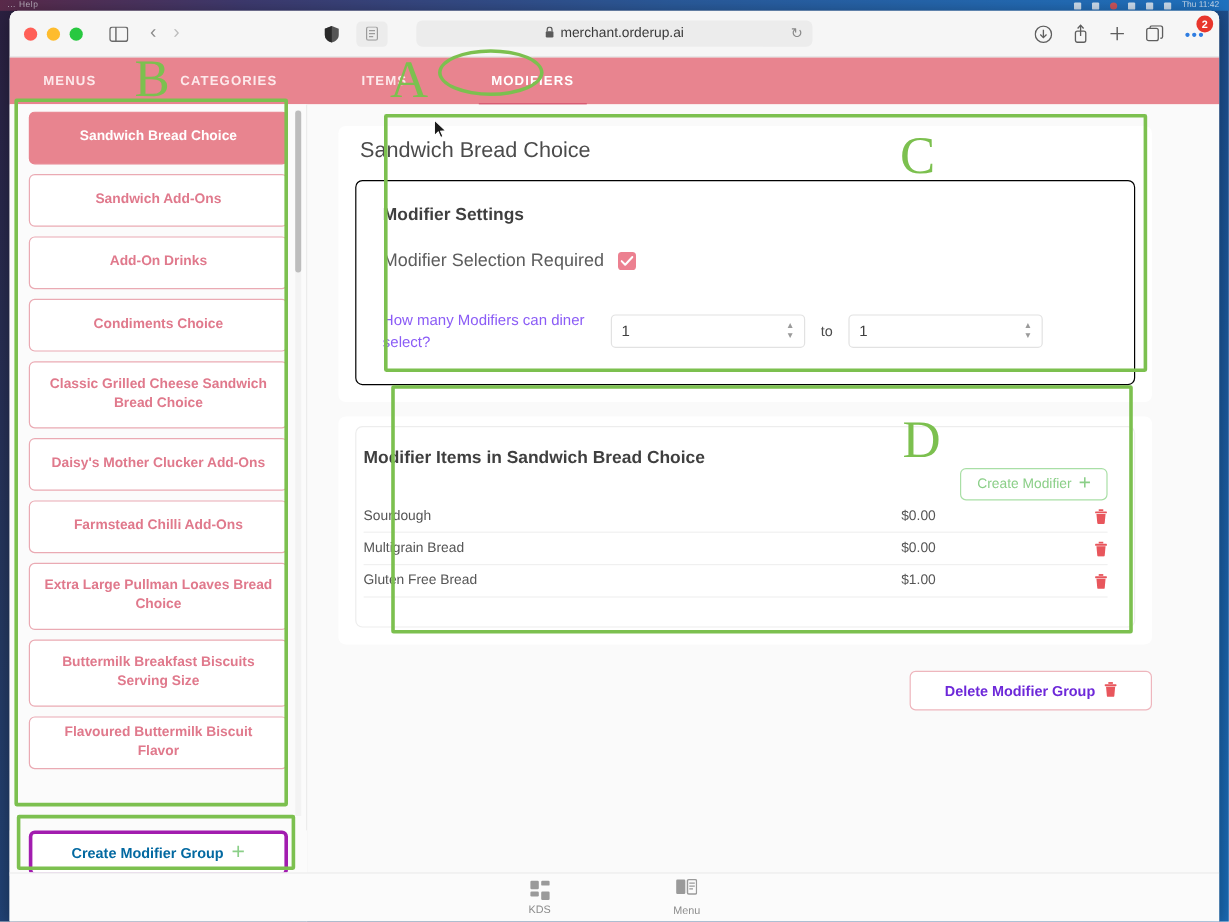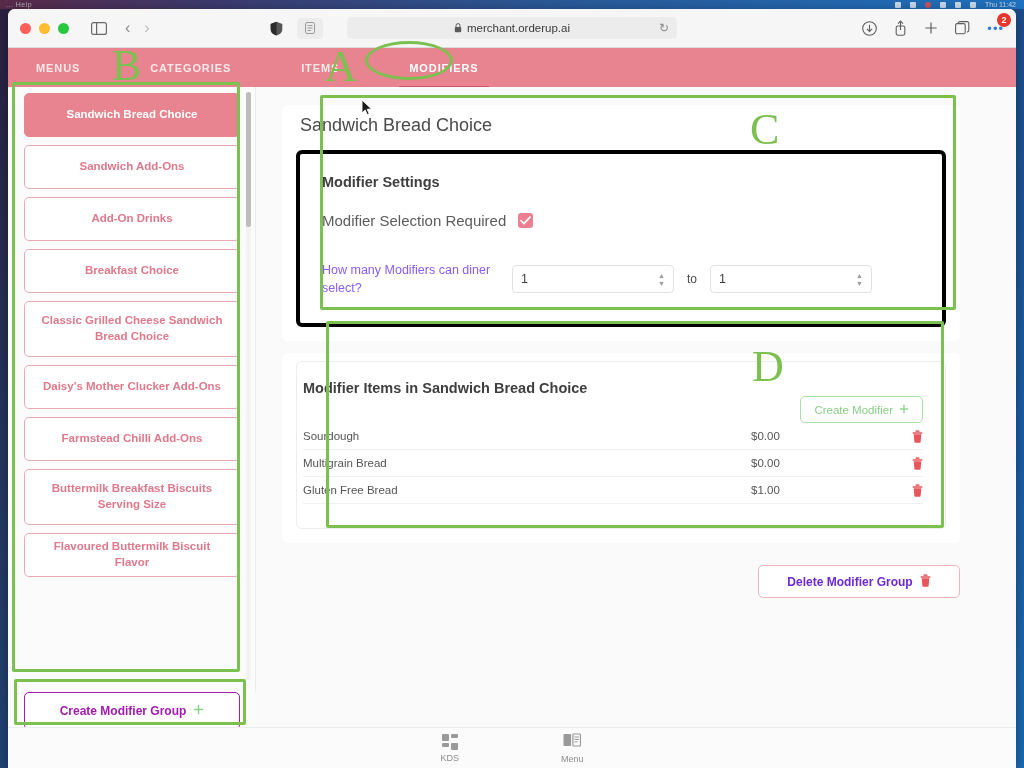--- a/index.html
+++ b/index.html
@@ -107,34 +107,34 @@
   .sb-thumb {
     position: absolute; top: 0; left: 0; width: 5px; height: 135px;
     background: #bdbdbd; border-radius: 3px;
   }
 
   #createGroupWrap {
     position: absolute; bottom: 38px; left: 0; width: 248px; padding: 0 16px;
     background: #fbfbfb;
   }
   .ghost-btn {
-    border: 1px solid #a21caf; border-radius: 5px; height: 38px; background: #fff;
+    border: 3px solid #a21caf; border-radius: 5px; height: 38px; background: #fff;
     display: flex; align-items: center; justify-content: center; gap: 7px;
-    color: #a21caf; font-size: 12px; font-weight: bold;
+    color: #0369a1; font-size: 12px; font-weight: bold;
   }
 
   
   #main { flex: 1; padding: 18px 56px 0 26px; position: relative; }
 
   .card { background: #fff; border-radius: 6px; }
 
   #settingsWrap { padding: 10px 14px 14px 14px; }
   .page-title { font-size: 18px; color: #4b4b4b; margin: 0 0 14px 4px; }
   .inner-card {
-    background: #fff; border: 4px solid #000000; border-radius: 6px;
+    background: #fff; border: 1px solid #000000; border-radius: 6px;
     padding: 20px 22px 26px 22px;
   }
   .section-title { font-size: 14.5px; font-weight: bold; color: #3f3f3f; margin-bottom: 22px; }
   .req-row { display: flex; align-items: center; gap: 12px; margin-bottom: 32px; }
   .req-label { font-size: 15px; color: #5c5c5c; }
   .checkbox {
     width: 15px; height: 15px; background: #ec8090; border-radius: 3px;
     display: flex; align-items: center; justify-content: center;
   }
   .checkbox svg { display: block; }
@@ -306,24 +306,25 @@
     <div class="navtab active">MODIFIERS</div>
   </div>
 
   <div id="appbody">
 
     <div id="sidebar">
       <div id="sidelist">
         <div class="mgroup active">Sandwich Bread Choice</div>
         <div class="mgroup">Sandwich Add-Ons</div>
         <div class="mgroup">Add-On Drinks</div>
-        <div class="mgroup">Breakfast Choice</div>
+        <div class="mgroup">Condiments Choice</div>
         <div class="mgroup tall">Classic Grilled Cheese Sandwich Bread Choice</div>
         <div class="mgroup">Daisy's Mother Clucker Add-Ons</div>
         <div class="mgroup">Farmstead Chilli Add-Ons</div>
+        <div class="mgroup tall">Extra Large Pullman Loaves Bread Choice</div>
         <div class="mgroup tall">Buttermilk Breakfast Biscuits Serving Size</div>
         <div class="mgroup">Flavoured Buttermilk Biscuit Flavor</div>
       </div>
       <div class="sb-scrollbar">
         <div class="sb-thumb"></div>
       </div>
       <div id="createGroupWrap">
         <div class="ghost-btn">
           <span>Create Modifier Group</span>
           <span>

